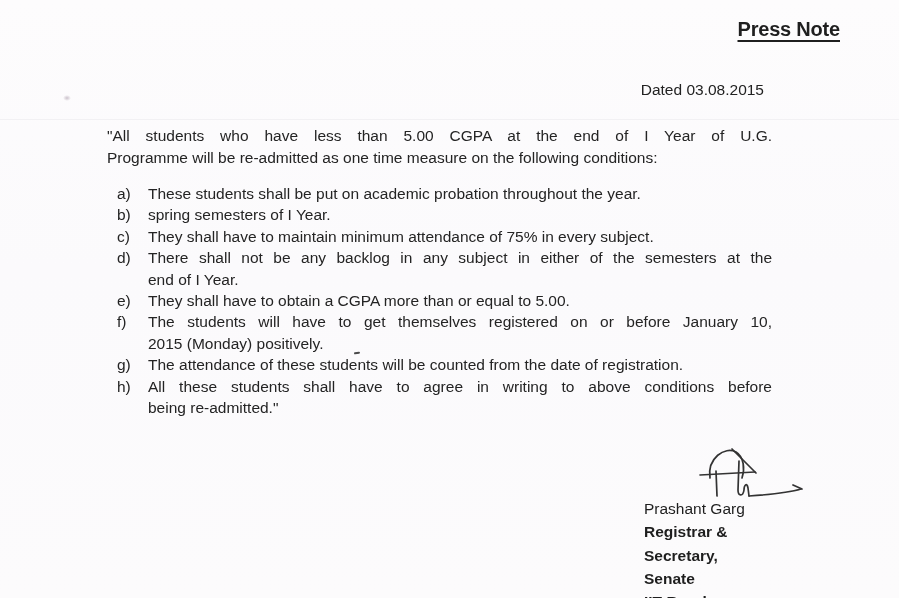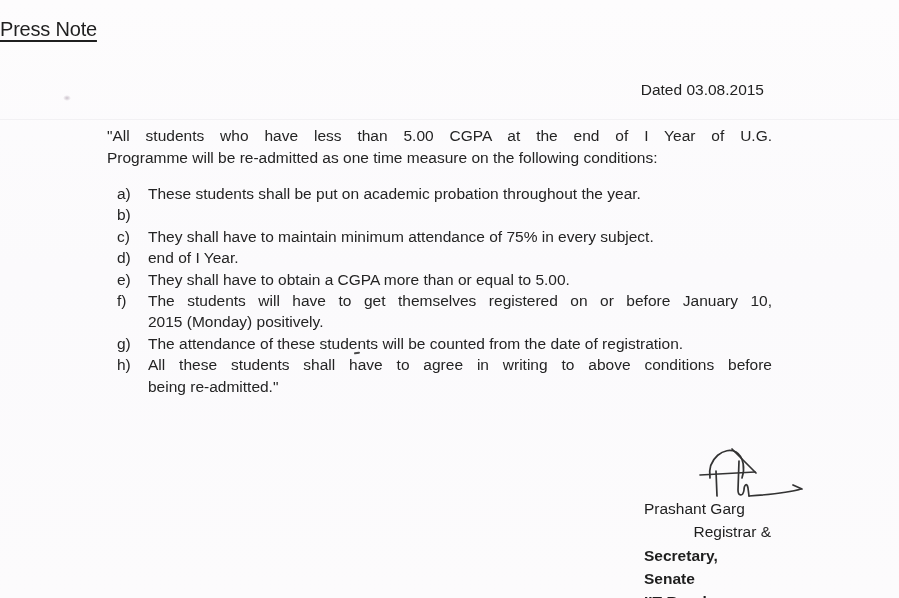--- a/index.html
+++ b/index.html
@@ -23,21 +23,21 @@
     position: absolute; left: 63px; top: 95px; width: 8px; height: 6px;
     background: radial-gradient(rgba(110, 85, 110, 0.35), transparent 70%);
     border-radius: 50%;
   }
   .pen-dash {
     position: absolute; left: 354px; top: 352px; width: 6px; height: 2px;
     background: #4a4a4a; border-radius: 1px; transform: rotate(-8deg);
   }
   .title {
     position: absolute; top: 18px; left: 0; width: 840px;
-    text-align: left; font-size: 20px; font-weight: normal;
+    text-align: right; font-size: 20px; font-weight: bold;
     letter-spacing: -0.2px; color: #1f1f1f;
   }
   .title span {
     text-decoration: underline;
     text-decoration-thickness: 2px;
     text-underline-offset: 4px;
   }
   .date {
     position: absolute; top: 63px; left: 0; width: 764px;
     text-align: right; font-size: 15.5px; color: #222; margin-top: 18px;
@@ -55,21 +55,21 @@
   .cmark { flex: 0 0 31px; width: 31px; }
   .ctext { width: 624px; }
   .sig-svg {
     position: absolute; left: 692px; top: 444px; width: 126px; height: 58px;
   }
   .sigblock {
     position: absolute; left: 644px; top: 497px; width: 127px;
     font-size: 15.5px; line-height: 23.3px; color: #1e1e1e;
   }
   .sig-name  { text-align: left; font-weight: normal; }
-  .sig-role1 { text-align: right; font-weight: normal; }
+  .sig-role1 { font-weight: bold; }
   .sig-role2 { font-weight: bold; }
   .sig-role3 { text-align: left;  font-weight: bold; }
 </style>
 </head>
 <body>
 
 <div class="page">
 
   <div class="scanline"></div>
   <div class="speck"></div>
@@ -89,31 +89,33 @@
   <div class="clist">
     <div class="citem">
       <div class="cmark">a)</div>
       <div class="ctext">
         <div>These students shall be put on academic probation throughout the year.</div>
       </div>
     </div>
     <div class="citem">
       <div class="cmark">b)</div>
       <div class="ctext">
+        <div>spring semesters of I Year.</div>
       </div>
     </div>
     <div class="citem">
       <div class="cmark">c)</div>
       <div class="ctext">
         <div>They shall have to maintain minimum attendance of 75% in every subject.</div>
       </div>
     </div>
     <div class="citem">
       <div class="cmark">d)</div>
       <div class="ctext">
+        <div class="stretch">There shall not be any backlog in any subject in either of the semesters at the</div>
         <div>end of I Year.</div>
       </div>
     </div>
     <div class="citem">
       <div class="cmark">e)</div>
       <div class="ctext">
         <div>They shall have to obtain a CGPA more than or equal to 5.00.</div>
       </div>
     </div>
     <div class="citem">

